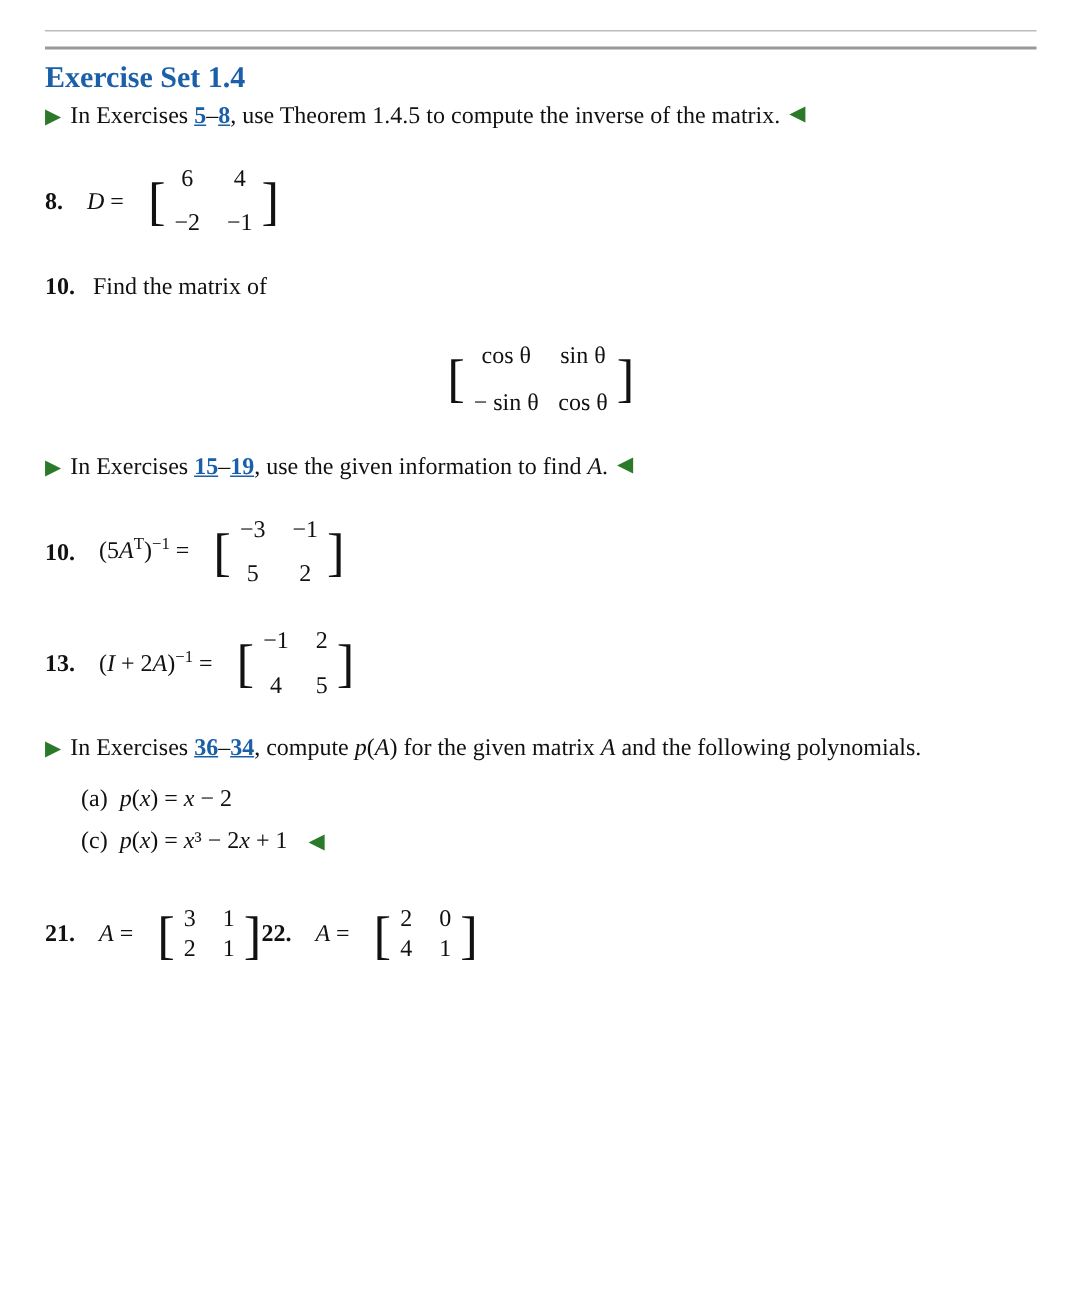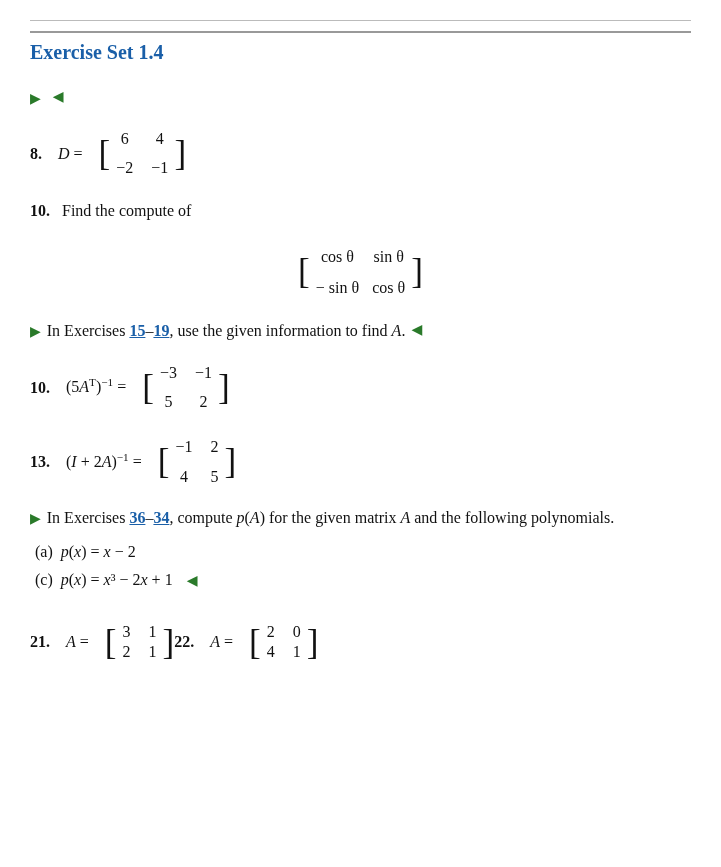--- a/index.html
+++ b/index.html
@@ -9,21 +9,21 @@
       font-size: 16px;
       color: #111;
       width: 721px;
       min-height: 867px;
       padding: 20px 30px 30px 30px;
     }
     .title {
       color: #1a5fa8;
       font-size: 20px;
       font-weight: bold;
-      margin-bottom: 22px;
+      margin-bottom: 2px;
       border-top: 2px solid #999;
       padding-top: 8px;
     }
     .instruction {
       display: flex;
       align-items: flex-start;
       margin-bottom: 8px;
       line-height: 1.5;
     }
     .arrow {
@@ -84,21 +84,21 @@
       display: flex;
       align-items: center;
       gap: 6px;
       margin: 10px 0;
     }
     sup {
       font-size: 0.7em;
       vertical-align: super;
     }
     .poly-list {
-      margin: 6px 0 6px 5px;
+      margin: 6px 0 6px 24px;
       line-height: 2;
       font-family: Liberation Serif, serif;
     }
     .poly-item {
       line-height: 1.8;
     }
     .two-col {
       display: flex;
       align-items: center;
       margin-top: 16px;
@@ -116,20 +116,23 @@
   </style>
 </head>
 <body>
 
 <hr class="separator">
 
 <div class="title">Exercise Set 1.4</div>
 
 <div class="instruction">
   <span class="arrow">▶</span>
+  <span>
+    In Exercises <span class="link-num">5</span>–<span class="link-num">8</span>, use Theorem 1.4.5 to compute the inverse of the matrix.
+  </span>
   <span class="end-arrow">◀</span>
 </div>
 
 <div class="problem">
   <div class="equation-row">
     <span class="problem-number">8.</span>
     &nbsp;
     <span><i>D</i> =</span>
     &nbsp;
     <span class="matrix-container">
@@ -142,21 +145,21 @@
       </div>
       <span class="bracket-right">]</span>
     </span>
   </div>
 </div>
 
 <div class="problem">
   <div>
     <span class="problem-number">10.</span>
     &nbsp;
-    <span>Find the compute of</span>
+    <span>Find the matrix of</span>
   </div>
   <div class="center-block">
     <span class="matrix-container">
       <span class="bracket-left">[</span>
       <div class="matrix-grid matrix-trig">
         <span class="cell">cos θ</span>
         <span class="cell">sin θ</span>
         <span class="cell">− sin θ</span>
         <span class="cell">cos θ</span>
       </div>

